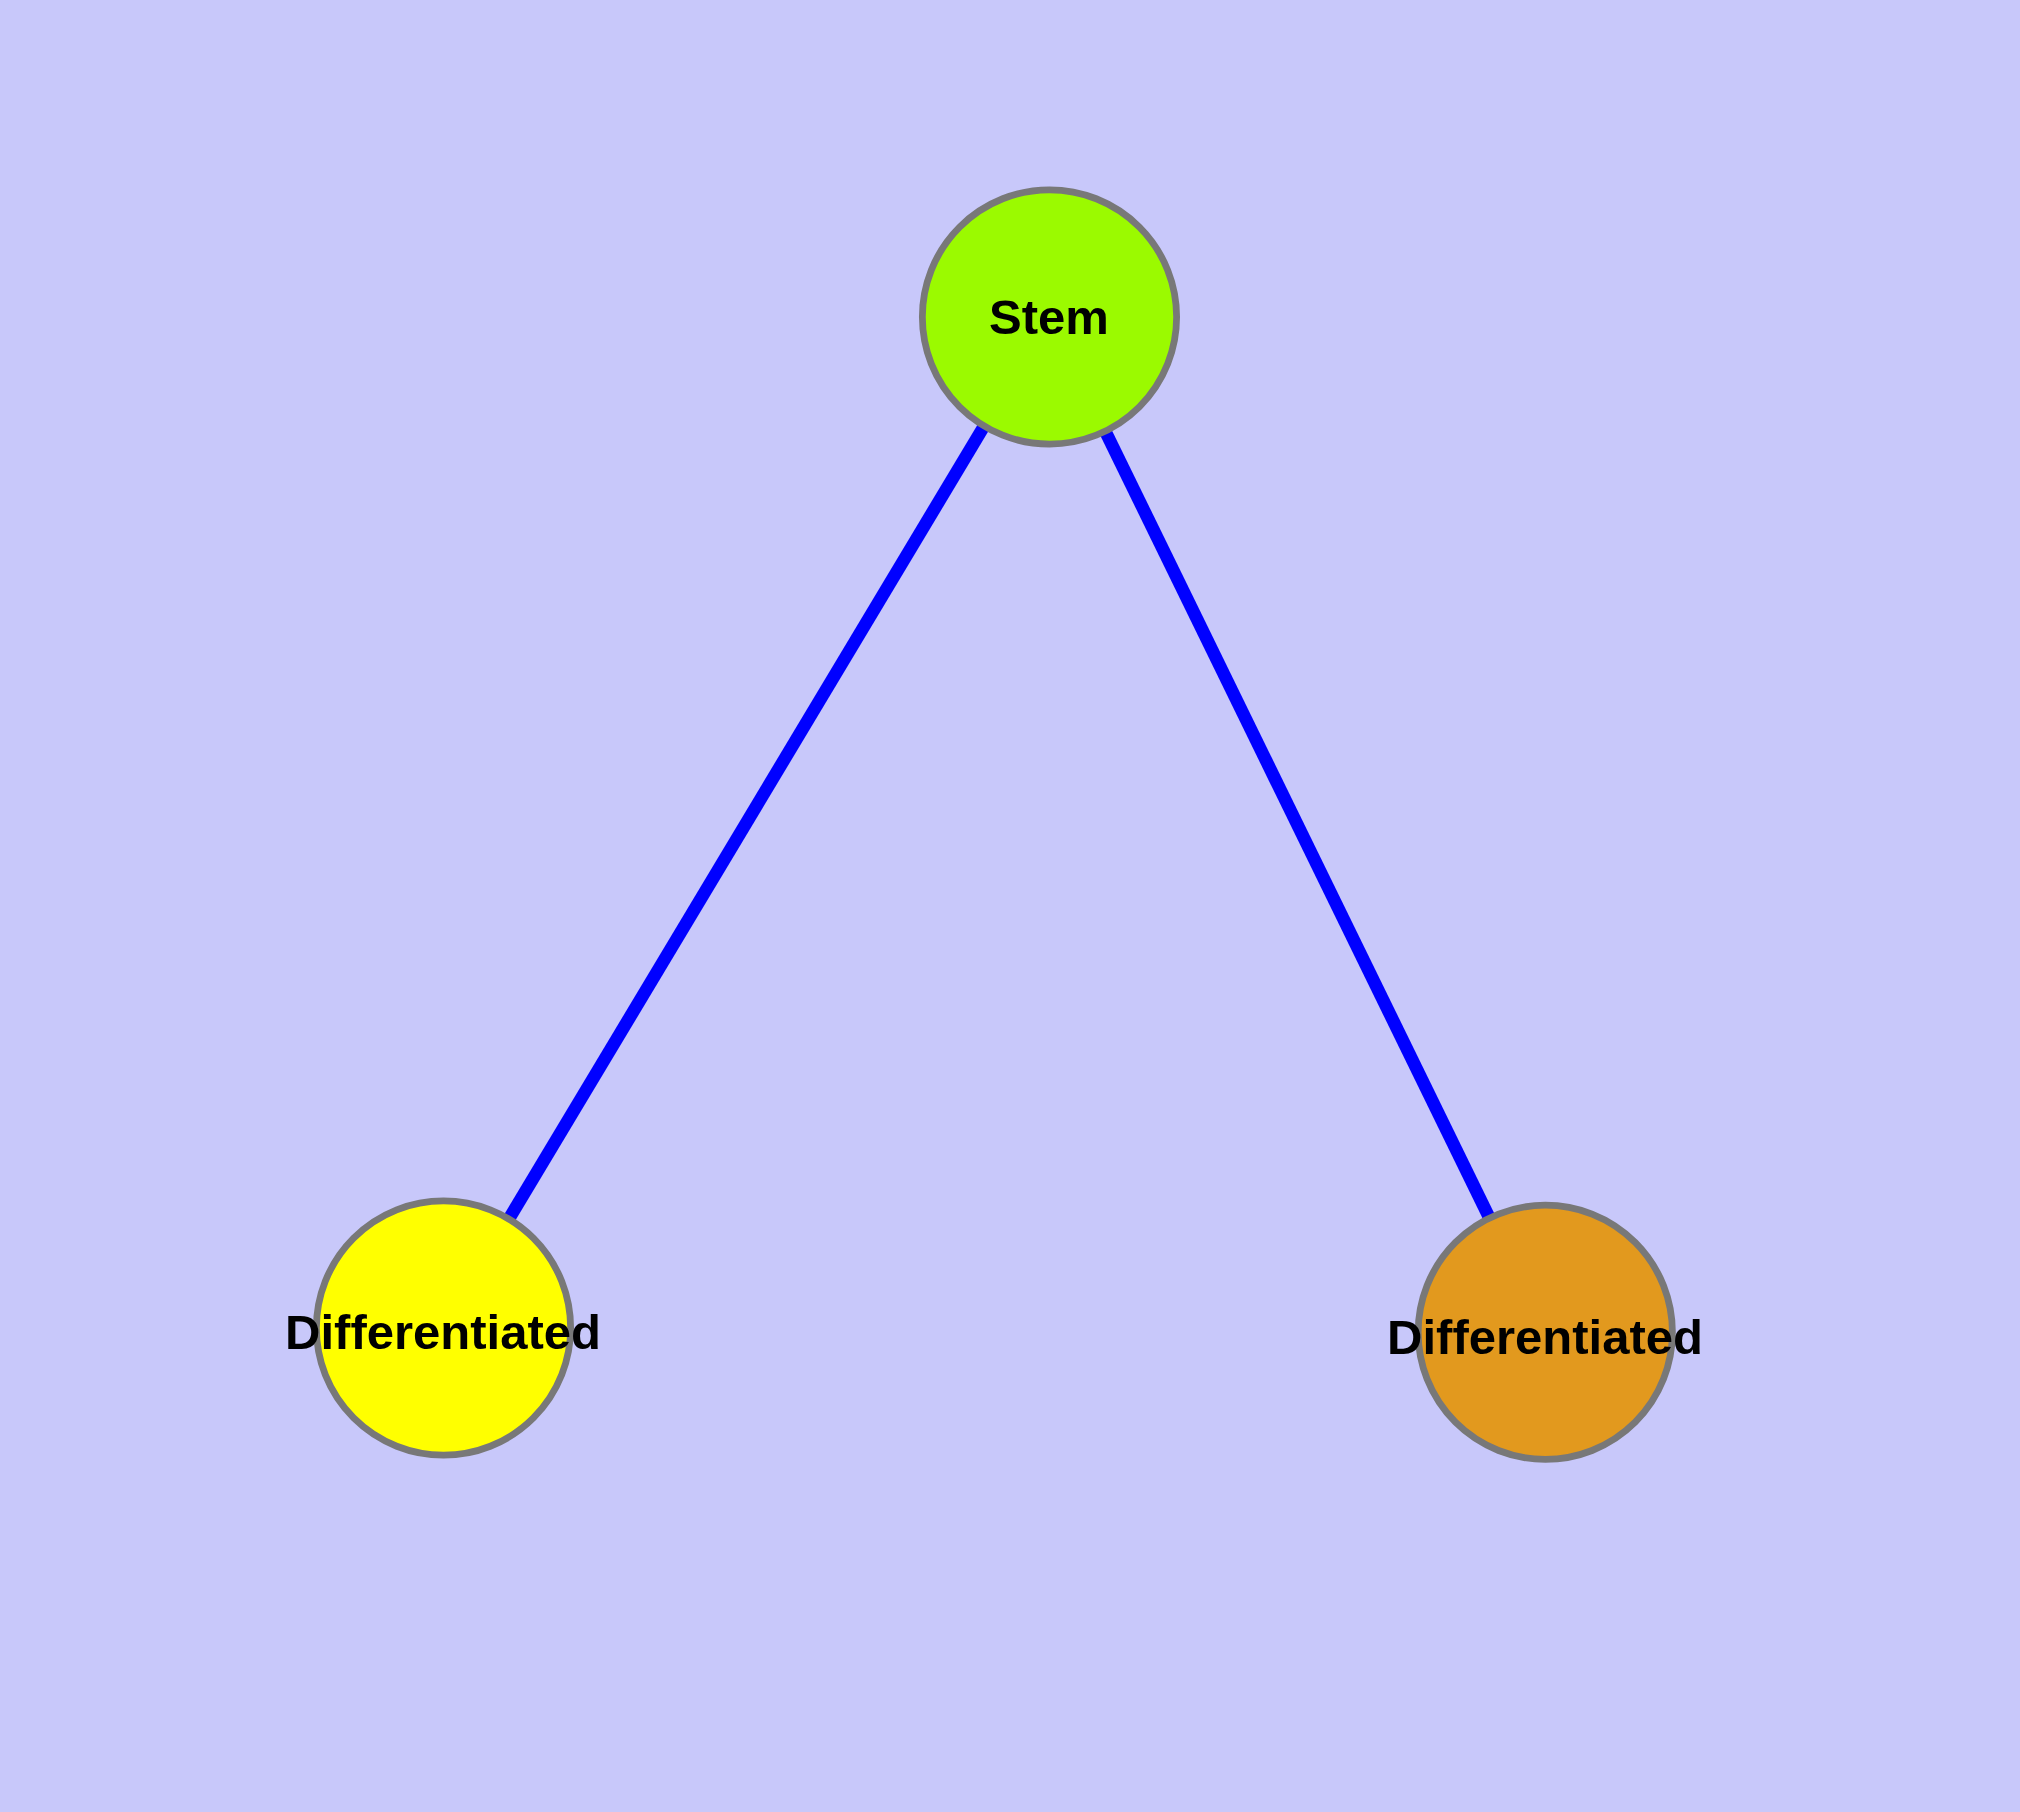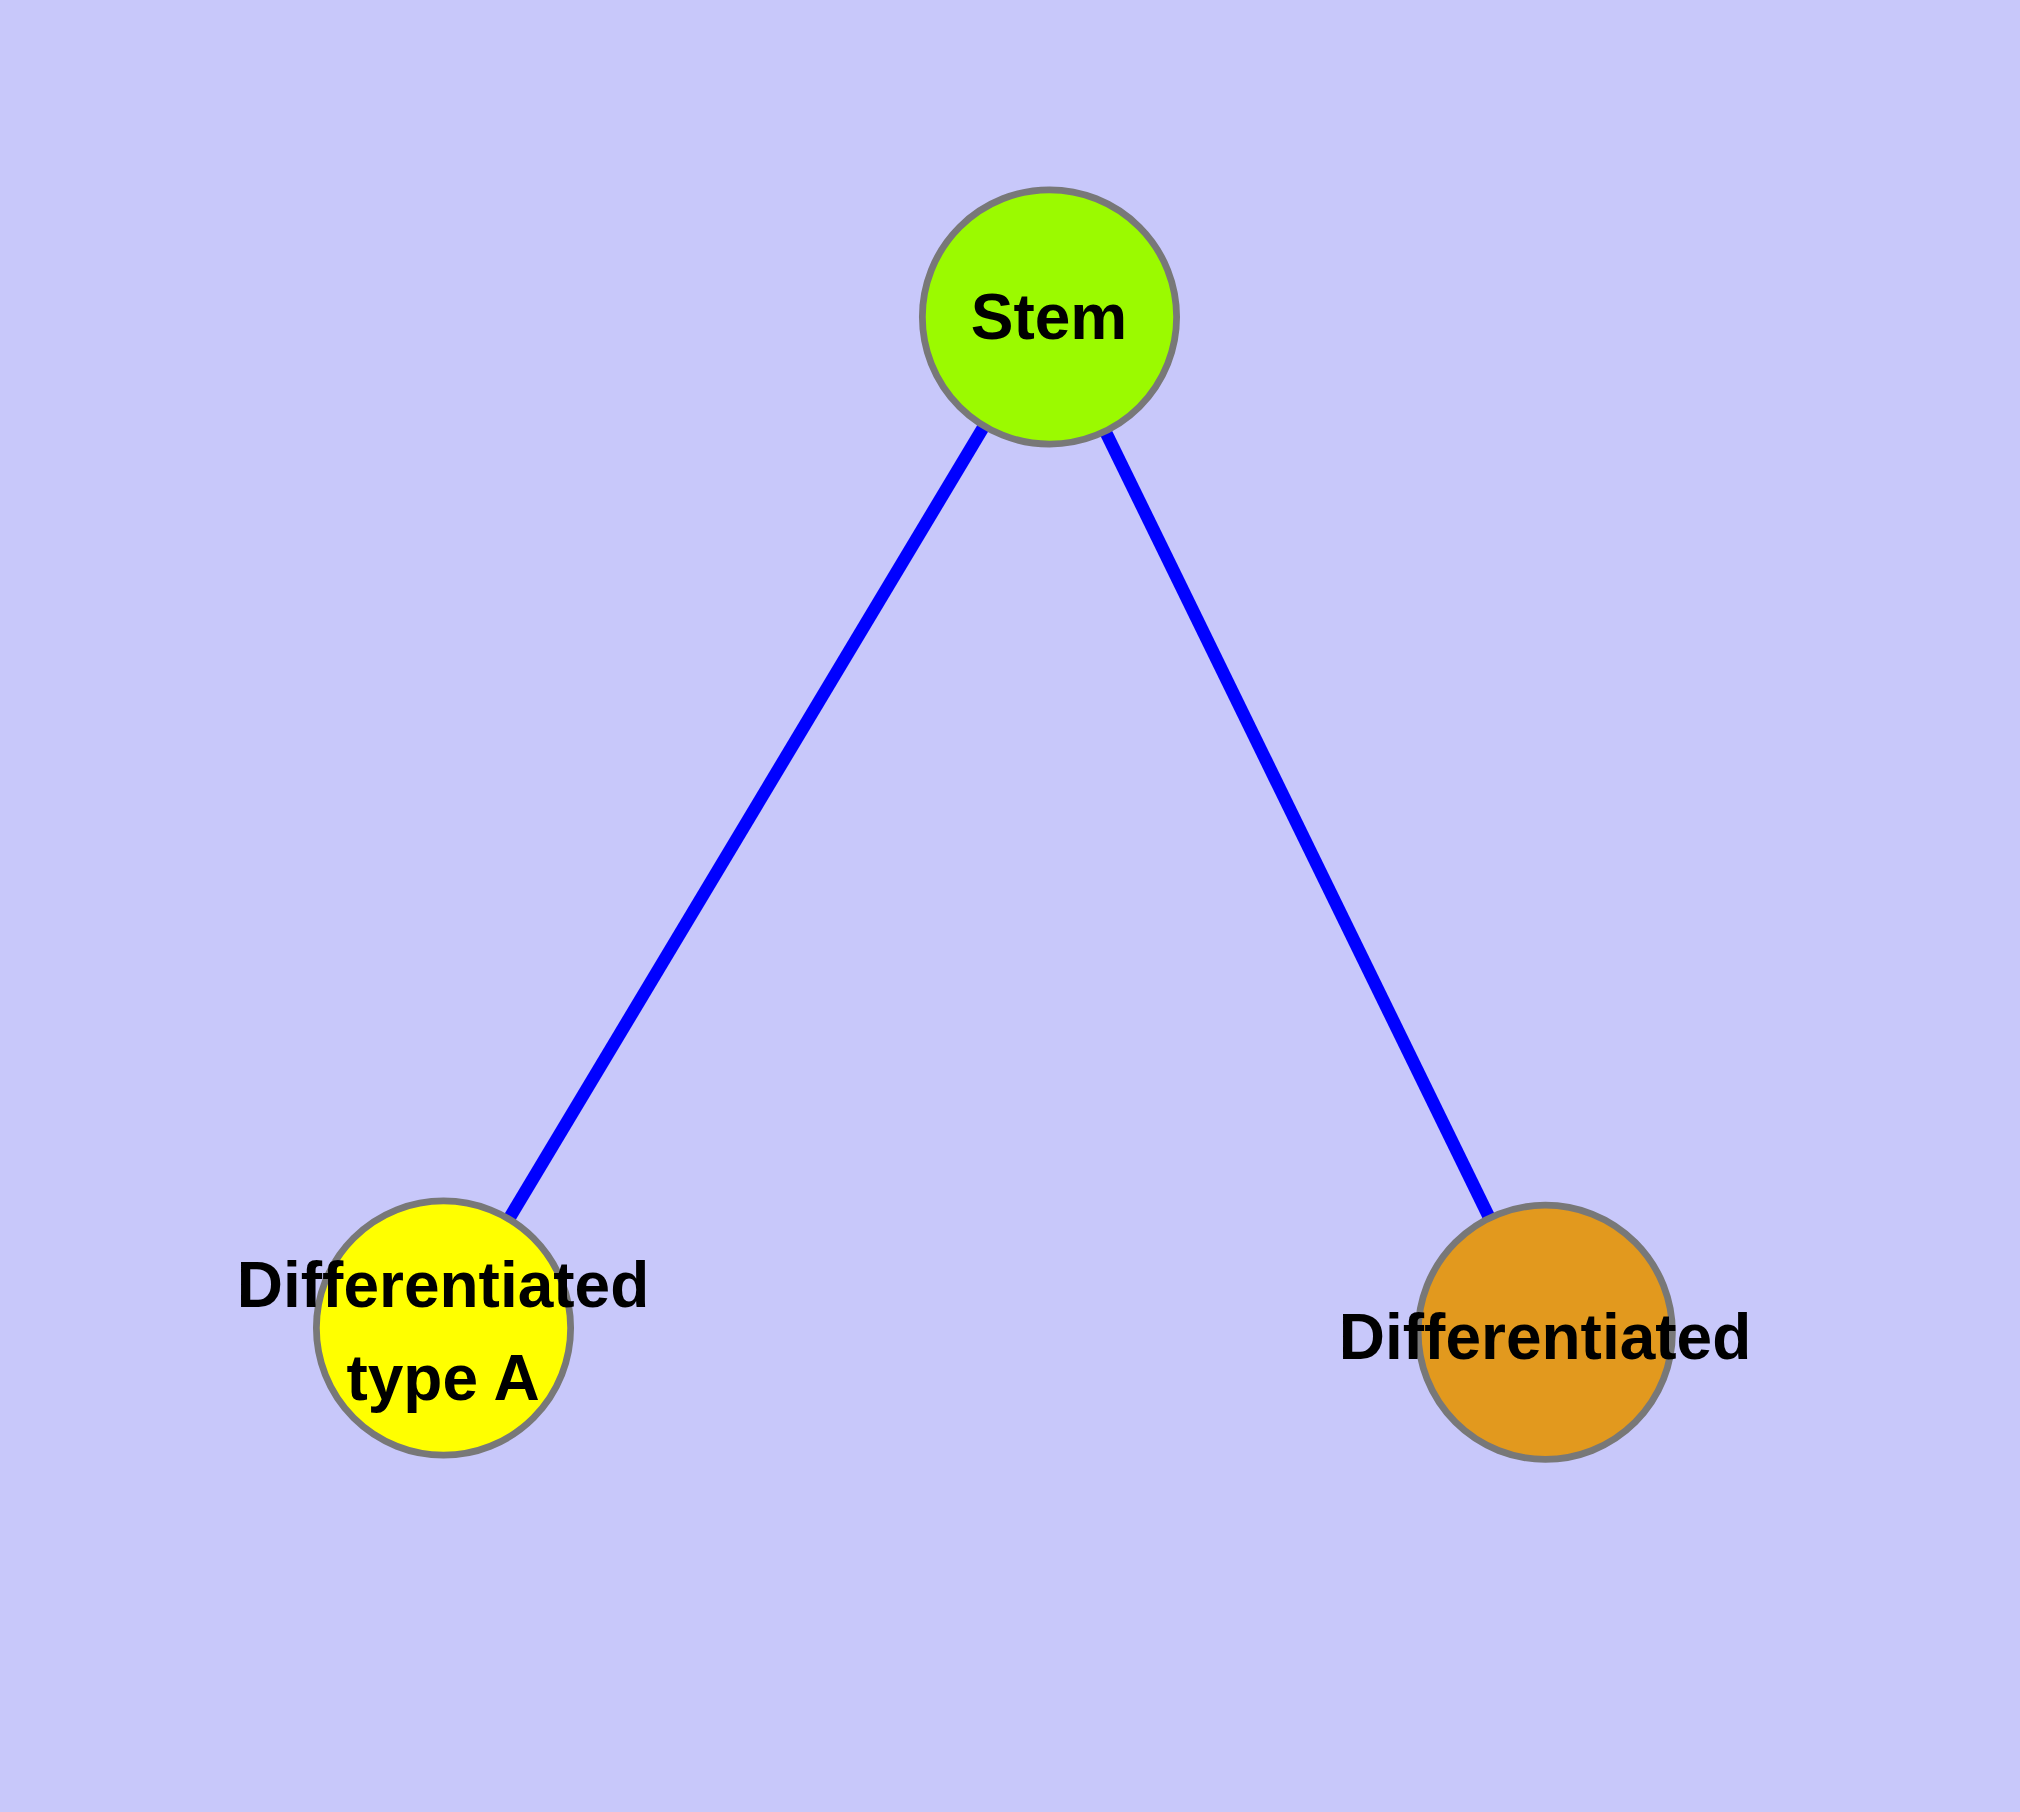--- a/index.html
+++ b/index.html
@@ -24,21 +24,21 @@
     position: absolute;
     left: 0;
     top: 0;
   }
   .node-label {
     position: absolute;
     transform: translate(-50%, -50%);
     text-align: center;
     color: #000000;
     font-weight: bold;
-    font-size: 64px;
+    font-size: 49px;
     line-height: 93px;
     white-space: nowrap;
     letter-spacing: 0;
   }
 </style>
 </head>
 <body>
 
 <div class="stage" style="background-color: rgb(200, 200, 250);">
 
@@ -54,21 +54,20 @@
 
     <circle cx="1823" cy="1572" r="150" stroke-width="8" fill="#E2991E" stroke="#787878"></circle>
   </svg>
 
   <div class="node-label" style="left: 1049px; top: 317px;">
     <div>Stem</div>
   </div>
 
   <div class="node-label" style="left: 443px; top: 1332px;">
     <div>Differentiated</div>
-    <div>type A</div>
   </div>
 
   <div class="node-label" style="left: 1545px; top: 1337px;">
     <div>Differentiated</div>
   </div>
 
 </div>
 
 
 </body></html>

